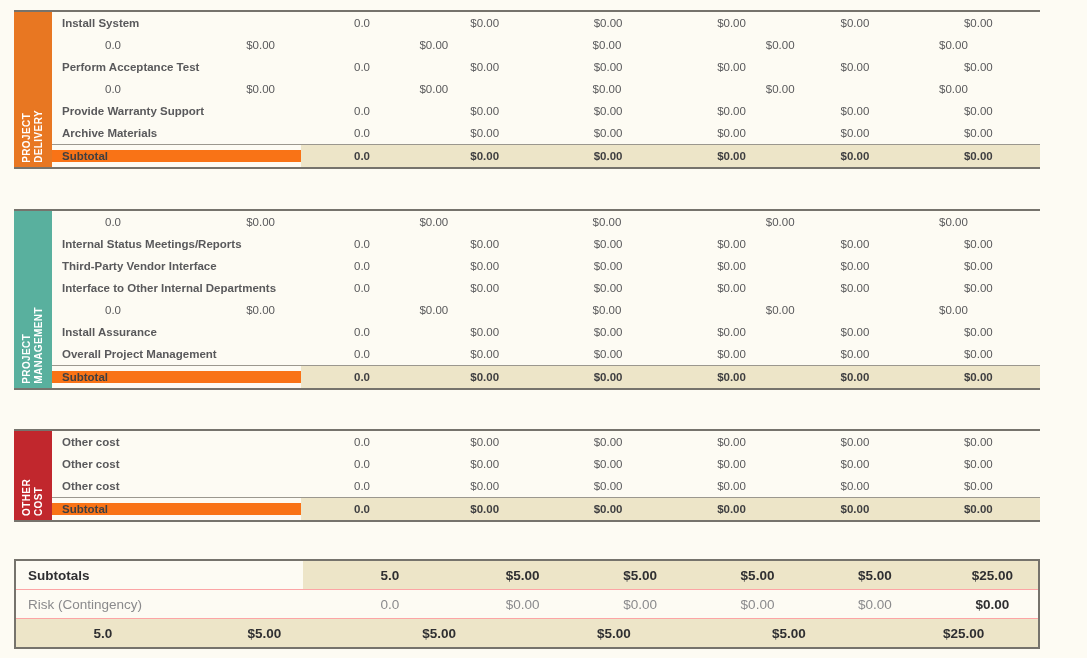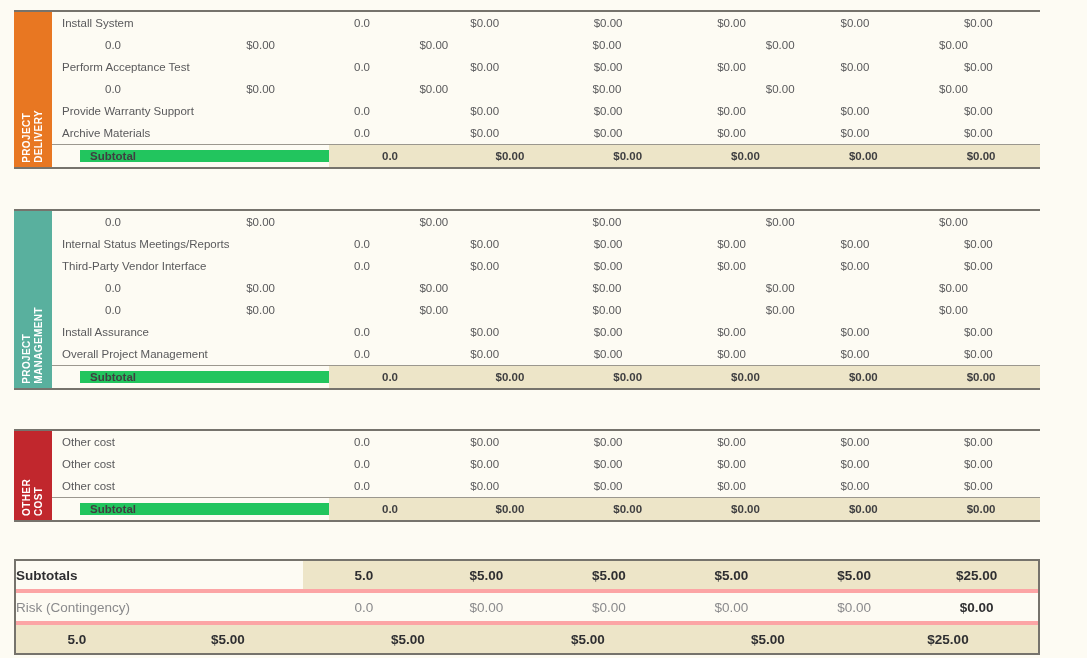--- a/index.html
+++ b/index.html
@@ -66,34 +66,35 @@
     height: 22px;
     align-items: center;
     font-size: 11.5px;
   }
   .row .label {
     flex: 0 0 249px;        
     padding-left: 10px;
     box-sizing: border-box;
     white-space: nowrap;
     overflow: hidden;
+    font-weight: bold;
   }
   .row .num {
     flex: 1 1 0;
     text-align: center;
     white-space: nowrap;
   }
   .row .num.hrs { flex: 0 0 122px; }
 
   .row.subtotal {
     font-weight: bold;
     color: #3F3F41;
     border-top: 1px solid #9B978E;
   }
-  .row.subtotal .label { background: #22c55e; margin-left: 28px; }
+  .row.subtotal .label { background: #f97316; }
   .row.subtotal .fill {
     display: flex;
     flex: 1 1 auto;
     background: #EDE5C8;
     height: 22px;
     align-items: center;
   }
 
   
   .totals {
@@ -104,38 +105,39 @@
     border: 2px solid #76736C;
     box-sizing: border-box;
     background: #FDFBF3;
   }
   .trow {
     display: flex;
     height: 28px;
     align-items: stretch;
     font-size: 13.5px;
   }
-  .trow + .trow { border-top: 4px solid #fca5a5; }
+  .trow + .trow { border-top: 1px solid #fca5a5; }
   .trow .label {
     flex: 0 0 287px;       
-    padding-left: 0;
+    padding-left: 12px;
     display: flex;
     align-items: center;
     box-sizing: border-box;
     white-space: nowrap;
   }
   .trow .fill {
     flex: 1 1 auto;
     display: flex;
     align-items: center;
   }
   .trow .num {
     flex: 1 1 0;
     text-align: center;
     white-space: nowrap;
+    padding-left: 26px;
   }
   .trow .num.hrs { flex: 0 0 122px; }
 
   .trow.bold { font-weight: bold; color: #2F2F31; }
   .trow.bold .fill { background: #EDE5C8; }
   .trow.plain { color: #8A8A8C; }
   .trow.plain .num.last { color: #2F2F31; font-weight: bold; }
 </style>
 </head>
 <body>
@@ -242,20 +244,21 @@
         <div class="row">
           <div class="label">Third-Party Vendor Interface</div>
           <div class="num hrs">0.0</div>
           <div class="num">$0.00</div>
           <div class="num">$0.00</div>
           <div class="num">$0.00</div>
           <div class="num">$0.00</div>
           <div class="num">$0.00</div>
         </div>
         <div class="row">
+          <div class="label">Interface to Other Internal Departments</div>
           <div class="num hrs">0.0</div>
           <div class="num">$0.00</div>
           <div class="num">$0.00</div>
           <div class="num">$0.00</div>
           <div class="num">$0.00</div>
           <div class="num">$0.00</div>
         </div>
         <div class="row">
           <div class="num hrs">0.0</div>
           <div class="num">$0.00</div>

